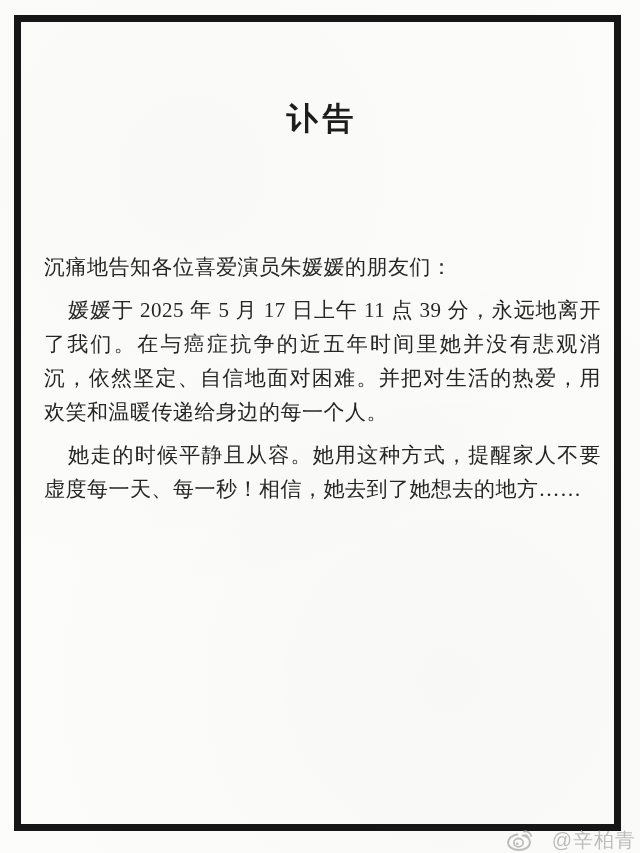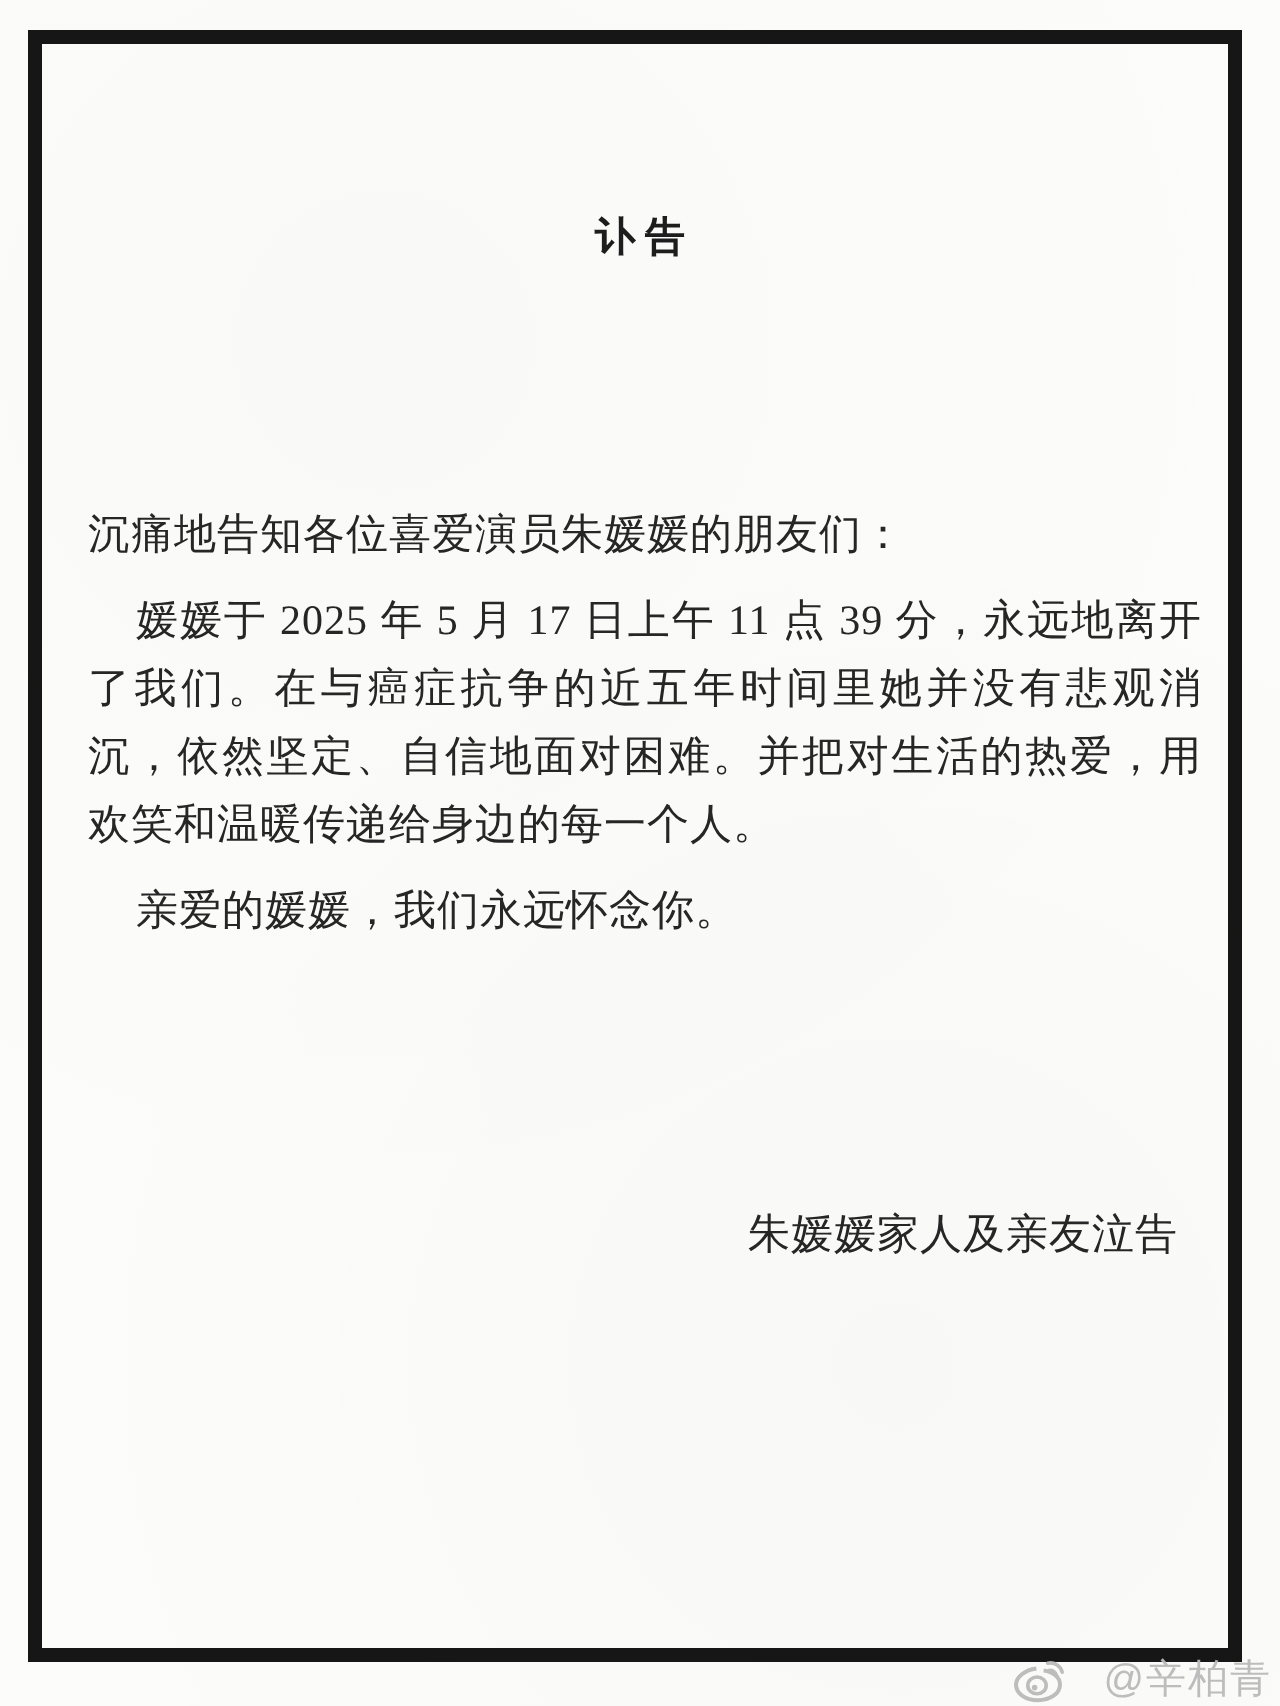--- a/index.html
+++ b/index.html
@@ -36,21 +36,21 @@
   }
 
   .frame-inner {
     position: relative;
     width: 100%;
     height: 100%;
     padding: 82px 13px 0 23px;
   }
 
   .title {
-    font-size: 20px;
+    font-size: 31px;
     line-height: 30px;
     font-weight: bold;
     text-align: center;
     letter-spacing: 5px;
     color: #1d1d1d;
   }
 
   .body-text {
     margin-top: 116px;
     font-size: 21px;
@@ -111,26 +111,25 @@
   <div class="frame">
     <div class="frame-inner">
 
       <div class="title">讣告</div>
 
       <div class="body-text">
         <p class="salutation">沉痛地告知各位喜爱演员朱媛媛的朋友们：</p>
 
         <p class="para">媛媛于 2025 年 5 月 17 日上午 11 点 39 分，永远地离开了我们。在与癌症抗争的近五年时间里她并没有悲观消沉，依然坚定、自信地面对困难。并把对生活的热爱，用欢笑和温暖传递给身边的每一个人。</p>
 
+        <p class="para">她走的时候平静且从容。她用这种方式，提醒家人不要虚度每一天、每一秒！相信，她去到了她想去的地方……</p>
 
 
-        <p class="para">亲爱的媛媛，我们永远怀念你。</p>
       </div>
 
-      <div class="signature">朱媛媛家人及亲友泣告</div>
 
     </div>
   </div>
 
   <div class="watermark">
     <span>
       <svg width="28" height="25" viewBox="0 0 28 25">
         <path d="M12.2 7.2 C6.5 7.9 2 11.5 2 15.4 c0 4.4 4.9 7.7 10.9 7.7 6.3 0 11.1-3.4 11.1-7.9 0-3.5-3.4-6.4-8.2-7" fill="none" stroke="currentColor" stroke-width="2"></path>
         <ellipse cx="12.5" cy="15.7" rx="4.6" ry="4.2" fill="none" stroke="currentColor" stroke-width="1.8"></ellipse>
         <circle cx="11.3" cy="16.8" r="1.4" fill="currentColor"></circle>

